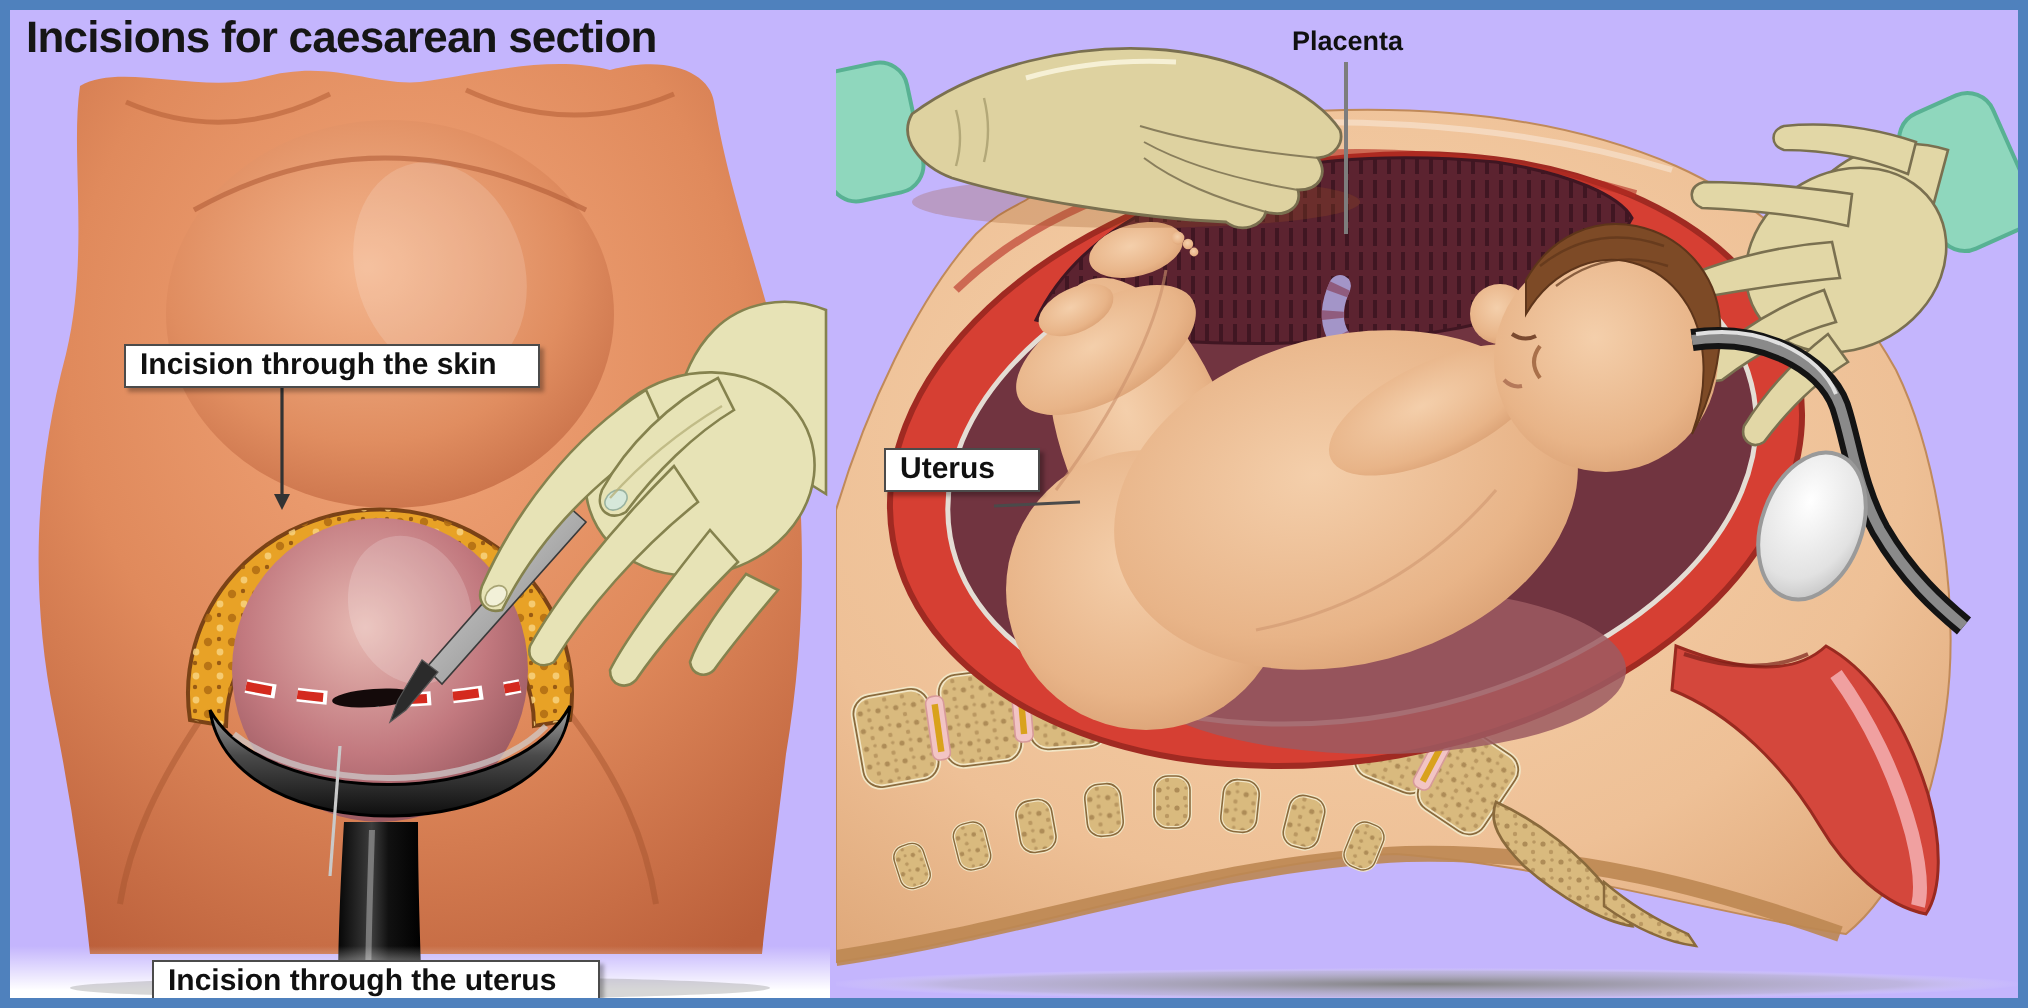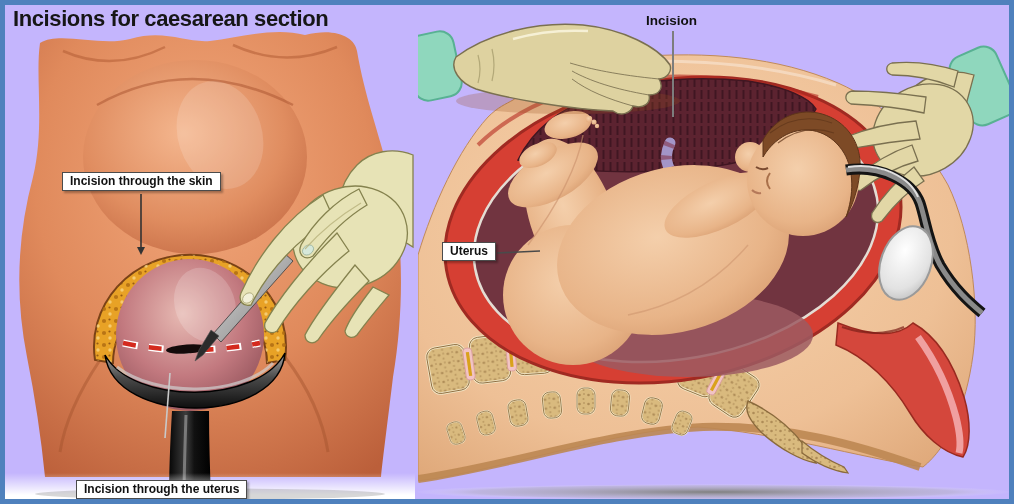--- a/index.html
+++ b/index.html
@@ -10,21 +10,21 @@
   }
   .art{position:absolute;display:block;}
   #left-art{left:0;top:0;width:410px;height:494px;}
   #right-art{left:413px;top:0;width:591px;height:494px;}
   .page-title{
     position:absolute;left:8px;top:1px;font-size:22px;font-weight:bold;
     color:#161616;letter-spacing:-0.4px;white-space:nowrap;
   }
   .callout{
     position:absolute;background:#ffffff;border:1px solid #4b4b4b;
-    padding:1px 7px 2px 7px;font-size:12px;font-weight:bold;color:#101010;
+    padding:1px 21px 2px 7px;font-size:15px;font-weight:bold;color:#101010;
     white-space:nowrap;box-shadow:2px 2px 2px rgba(0,0,0,0.3);
   }
   .plain-label{
     position:absolute;font-size:13.5px;font-weight:bold;color:#101010;white-space:nowrap;
   }
 </style>
 </head>
 <body>
 
 <div class="frame">
@@ -311,17 +311,17 @@
     <line x1="255" y1="26" x2="255" y2="112" stroke="#7d7d7d" stroke-width="2"></line>
     <line x1="79" y1="248" x2="122" y2="246" stroke="#4a4a4a" stroke-width="1.6"></line>
   </svg>
 
   <div class="page-title">Incisions for caesarean section</div>
 
   <div class="callout" style="left:57px;top:167px;">Incision through the skin</div>
 
   <div class="callout" style="left:71px;top:432px;margin-top:43px;">Incision through the uterus</div>
 
-  <div class="plain-label" style="left:641px;top:8px;">Incision</div>
-
-  <div class="callout" style="left:437px;top:237px;">Uterus</div>
+  <div class="plain-label" style="left:641px;top:8px;">Placenta</div>
+
+  <div class="callout" style="left:437px;top:219px;">Uterus</div>
 
 </div>
 
 </body></html>

